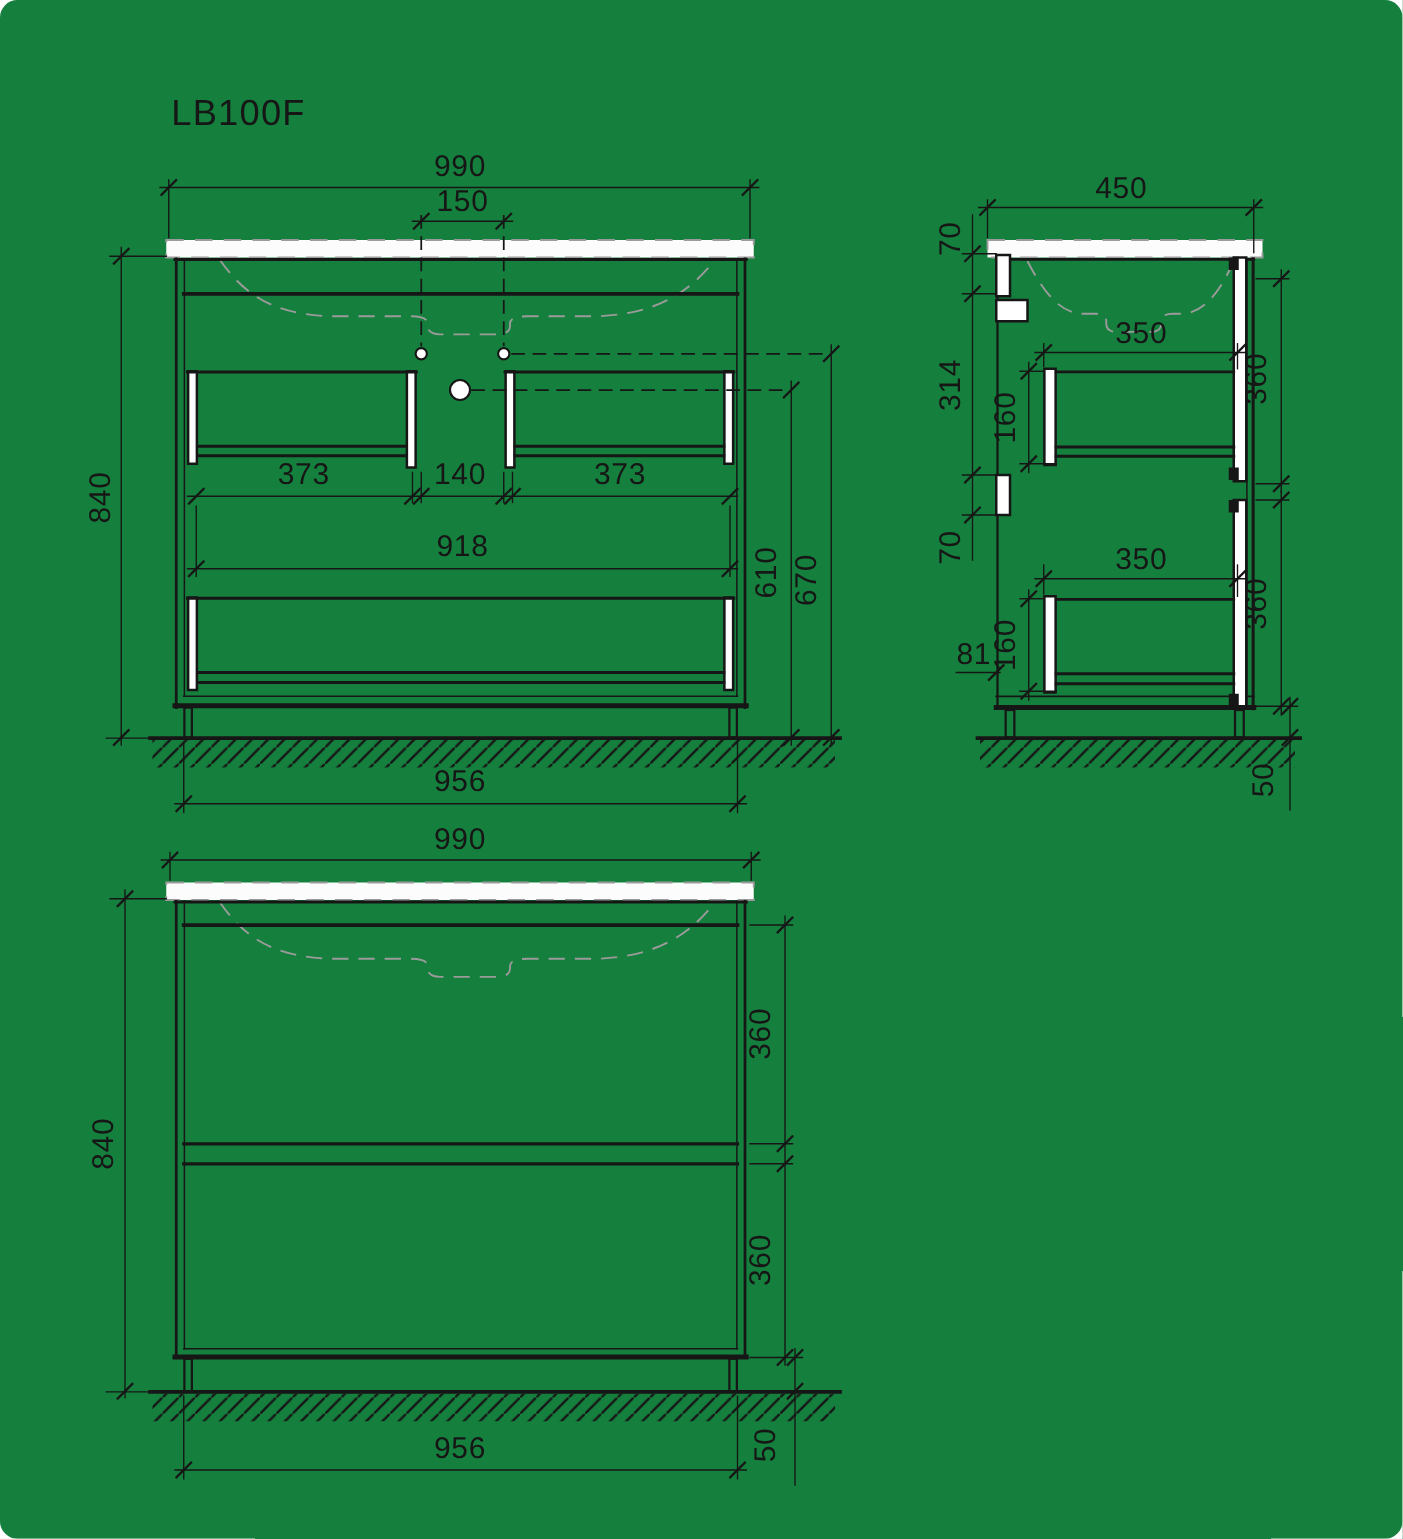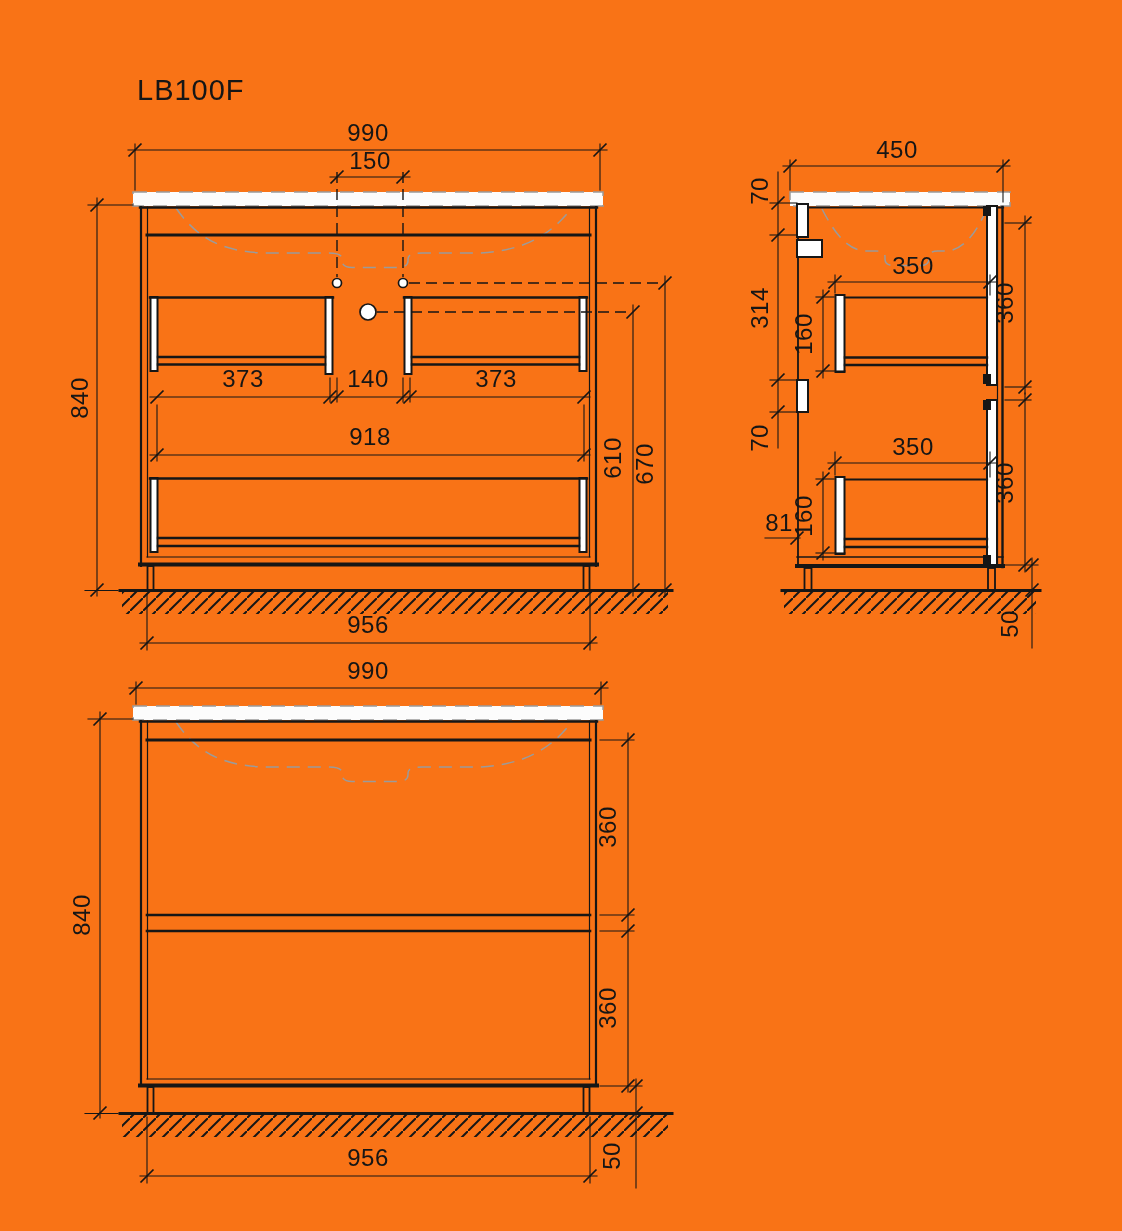--- a/index.html
+++ b/index.html
@@ -1,16 +1,16 @@
 <!DOCTYPE html>
 <html><head>
 <meta charset="utf-8">
 <style>
   html,body { margin:0; padding:0; background:#ffffff; }
-  .sheet { width:1122px; height:1231px; background:#f97316; position:relative; overflow:hidden; }
+  .sheet { width:1122px; height:1231px; background:#15803d; position:relative; overflow:hidden;border-radius:14px; }
   svg { display:block; }
   svg text {
     font-family: "Liberation Sans", sans-serif;
     font-size: 24px;
     fill: #161616;
     letter-spacing: 0.5px;
   }
   svg text.title { font-size: 29px; letter-spacing: 1px; }
   .ln  { stroke:#161616; fill:none; stroke-linecap:square; }
   .dim { stroke:#161616; stroke-width:1.1; fill:none; stroke-linecap:square; }

